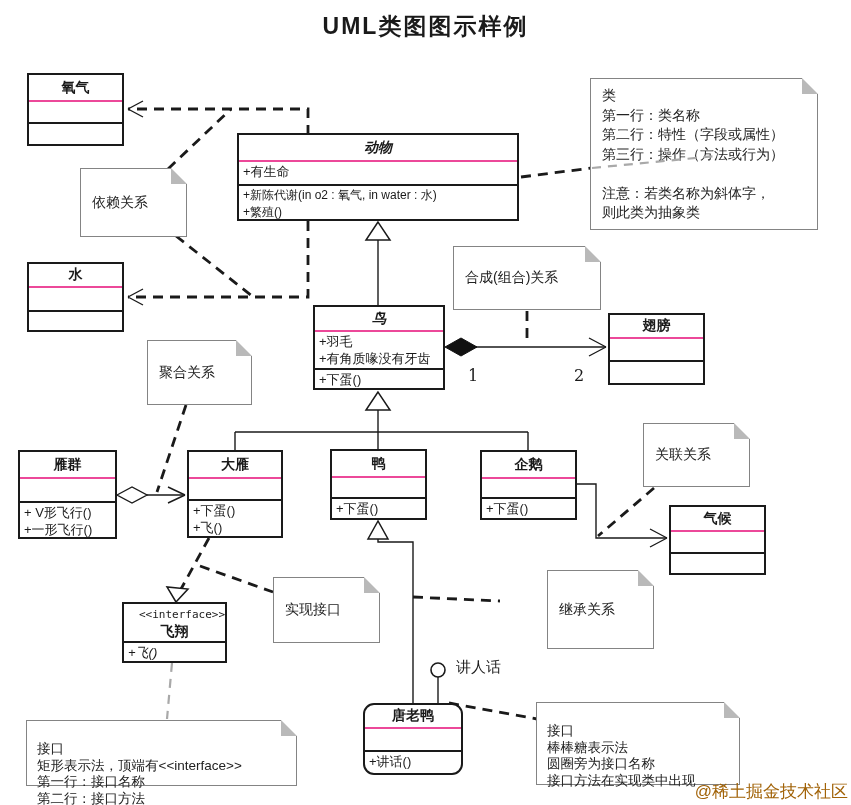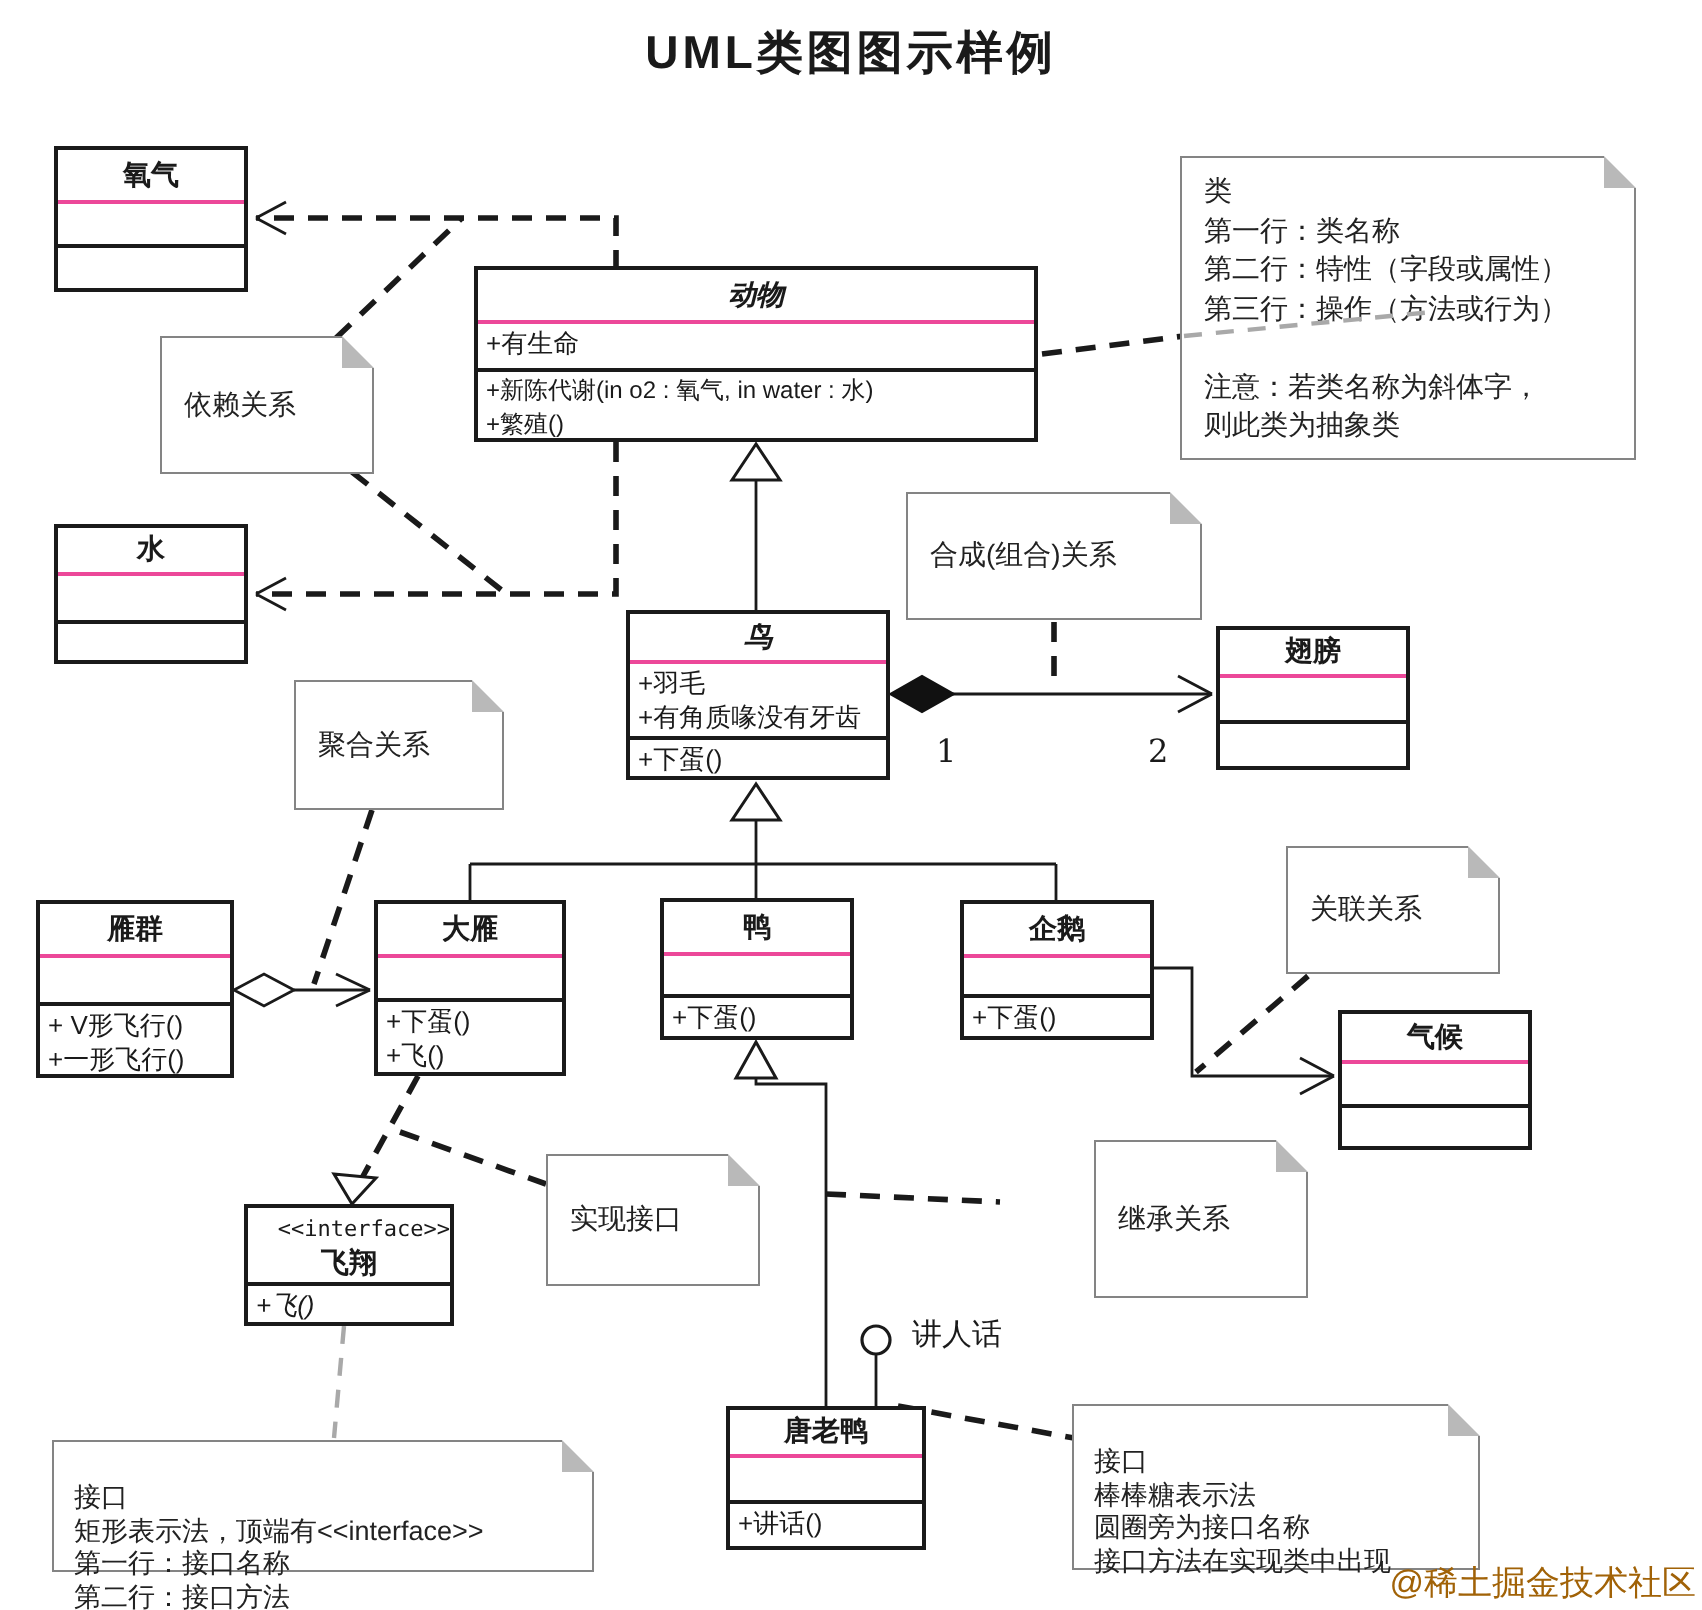--- a/index.html
+++ b/index.html
@@ -219,21 +219,21 @@
   <div class="cls" style="left:122px;top:602px;width:105px;height:61px;">
     <div style="height:39px;border-bottom:2px solid #1a1a1a;box-sizing:border-box;padding-top:2px;">
       <div class="stereo">&lt;&lt;interface&gt;&gt;</div>
       <div class="iname">飞翔</div>
     </div>
     <div class="c last">
       <div class="m it">+飞()</div>
     </div>
   </div>
 
-  <div class="cls" style="left:363px;top:703px;width:100px;height:72px;">
+  <div class="cls" style="left:363px;top:703px;width:100px;height:72px;border-radius:11px;">
     <div class="t" style="height:24px;">唐老鸭</div>
     <div class="c" style="height:23px;"></div>
     <div class="c last">
       <div class="m">+讲话()</div>
     </div>
   </div>
 
   <div class="note" style="left:590px;top:78px;width:228px;height:152px;">
     <span>类
 第一行：类名称

